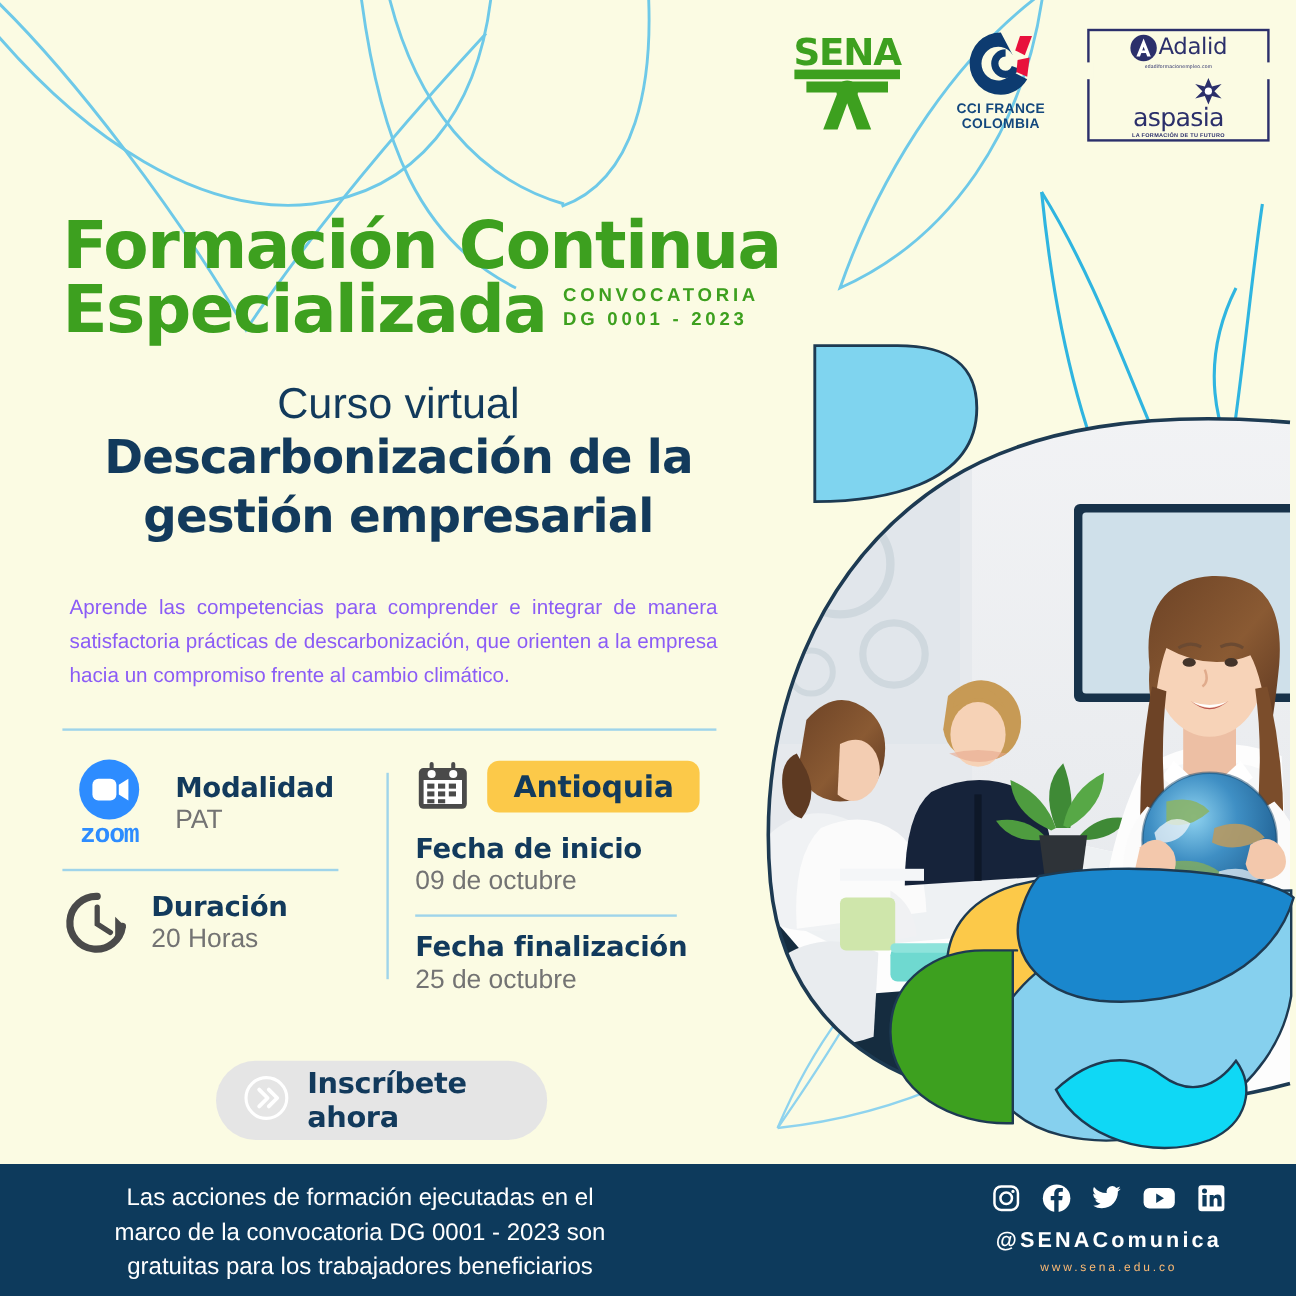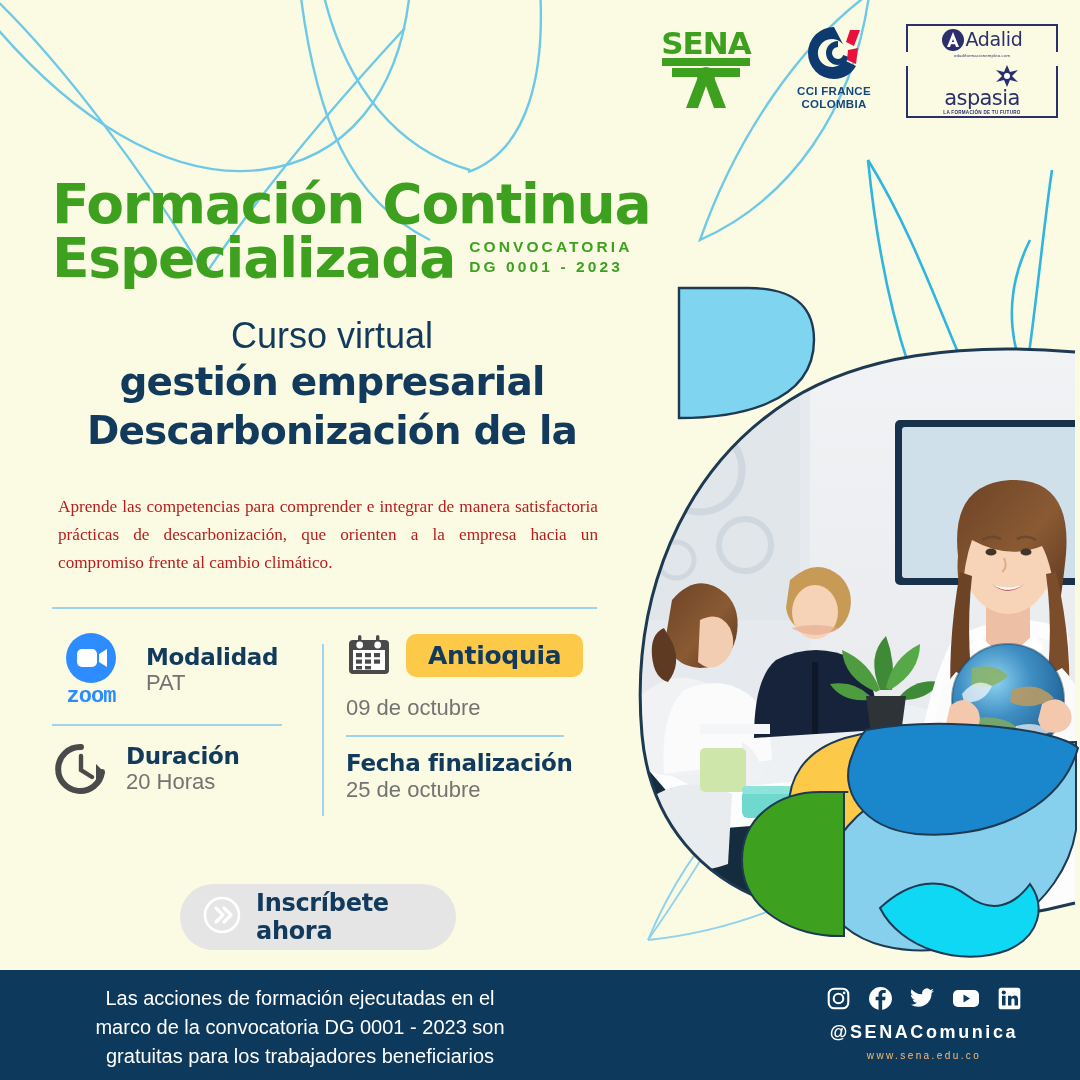--- a/index.html
+++ b/index.html
@@ -39,22 +39,22 @@
            font-family:"DejaVu Sans",sans-serif;}
   .h-row2{display:flex;align-items:flex-end;gap:14px;}
   .conv{color:#3da01f;font-size:15.5px;font-weight:bold;letter-spacing:3.1px;line-height:1.28;
         padding-bottom:9px;font-family:"Liberation Sans",sans-serif;}
 
   .sub{position:absolute;left:52px;top:316px;width:560px;text-align:center;}
   .curso{color:#123a5c;font-size:36px;line-height:1.12;font-family:"Liberation Sans",sans-serif;}
   .title{color:#123a5c;font-size:39px;font-weight:bold;line-height:1.14;margin-top:4px;
          font-family:"DejaVu Sans",sans-serif;letter-spacing:-.8px;}
 
-  .para{position:absolute;left:58px;top:493px;width:540px;color:#b91c1c;font-size:17.2px;
-        line-height:1.62;text-align:justify;font-family:Liberation Serif, serif;}
+  .para{position:absolute;left:58px;top:493px;width:540px;color:#8b5cf6;font-size:17.2px;
+        line-height:1.62;text-align:justify;}
 
   .hr1{position:absolute;left:52px;top:607px;width:545px;height:2px;background:#9fd4ea;}
 
   
   .info{position:absolute;left:52px;top:632px;width:545px;display:flex;}
   .col-l{width:270px;padding-right:18px;box-sizing:border-box;}
   .vline{width:2px;background:#9fd4ea;margin:12px 0 0 0;height:172px;}
   .col-r{flex:1;padding-left:22px;box-sizing:border-box;}
 
   .irow{display:flex;align-items:center;gap:16px;}
@@ -319,22 +319,22 @@
       <div class="h-green">Especializada</div>
       <div class="conv">
         <div>CONVOCATORIA</div>
         <div>DG 0001 - 2023</div>
       </div>
     </div>
   </div>
 
   <div class="sub">
     <div class="curso">Curso virtual</div>
+    <div class="title">Descarbonización de la</div>
     <div class="title">gestión empresarial</div>
-    <div class="title">Descarbonización de la</div>
   </div>
 
   <div class="para">Aprende las competencias para comprender e integrar de manera satisfactoria prácticas de descarbonización, que orienten a la empresa hacia un compromiso frente al cambio climático.</div>
   <div class="hr1"></div>
 
   <div class="info">
     <div class="col-l">
 
       <div class="irow">
         <div class="ico zoomlogo">
@@ -389,20 +389,21 @@
                 <rect x="28" y="27.5" width="6" height="4.2"></rect>
               <rect x="10" y="34" width="6" height="3.4"></rect>
                 <rect x="19" y="34" width="6" height="3.4"></rect>
             </g>
           </svg>
         </div>
         <div class="badge">Antioquia</div>
       </div>
 
       <div class="dblk">
+        <div class="lbl-b">Fecha de inicio</div>
         <div class="lbl-n">09 de octubre</div>
       </div>
 
       <div class="hr3"></div>
 
       <div>
         <div class="lbl-b">Fecha finalización</div>
         <div class="lbl-n">25 de octubre</div>
       </div>
     </div>

